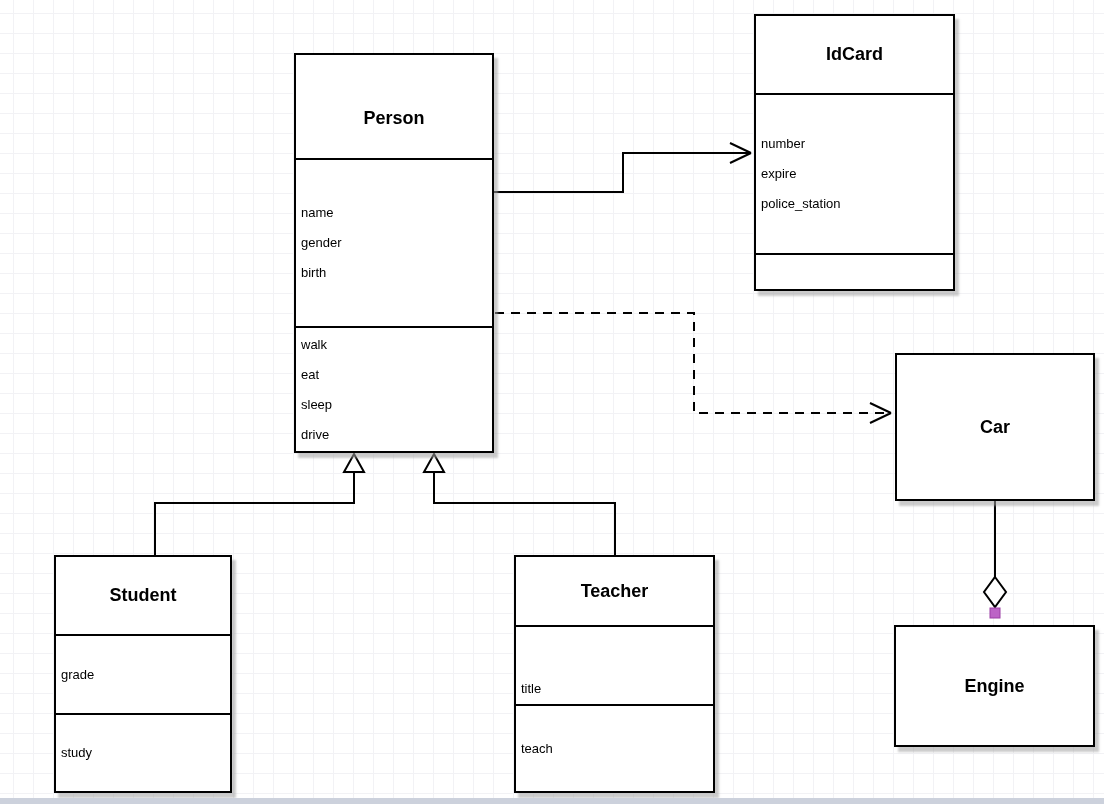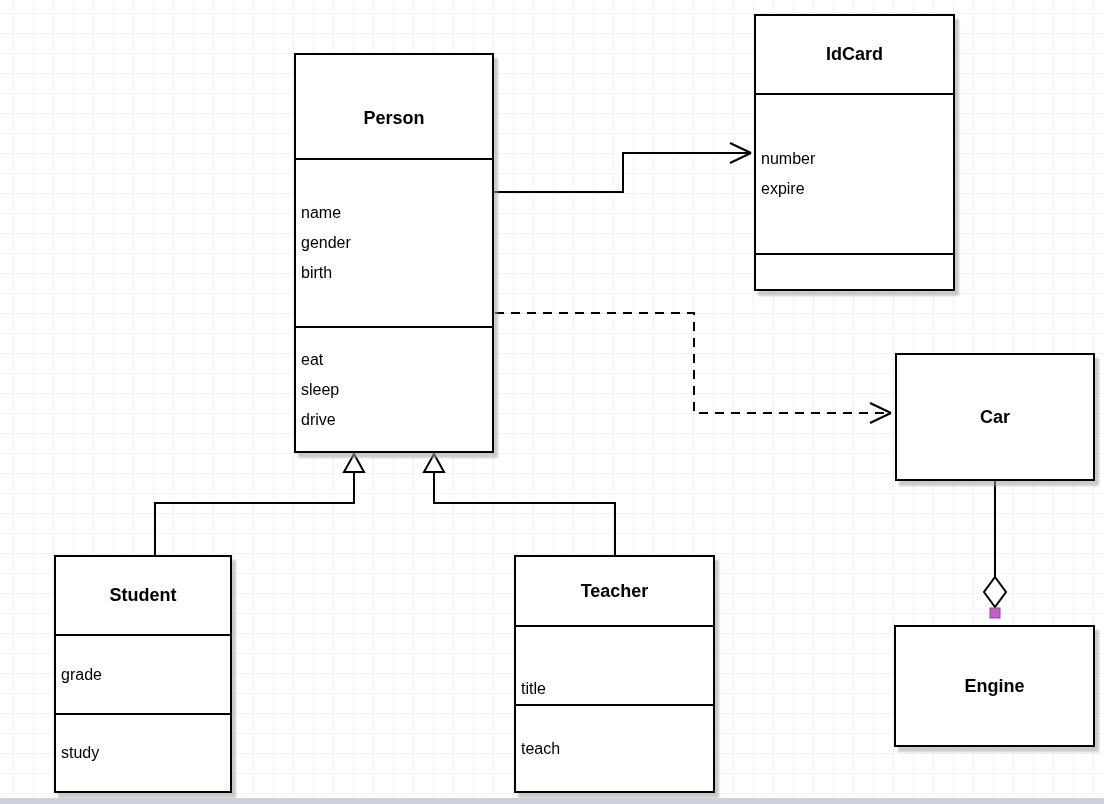--- a/index.html
+++ b/index.html
@@ -52,21 +52,21 @@
     border-top: 2px solid #000;
     box-sizing: border-box;
     display: flex;
     align-items: center;
     flex: 0 0 auto;
   }
   .uml-section.grow { flex: 1 1 auto; }
   .uml-lines {
     width: 100%;
     padding-left: 5px;
-    font-size: 16px;
+    font-size: 13px;
   }
   .uml-lines div {
     height: 30px;
     line-height: 30px;
     white-space: nowrap;
   }
   .single-title {
     justify-content: center;
     align-items: center;
     display: flex;
@@ -122,39 +122,41 @@
     <div class="uml-title" style="height:79px;margin-top:24px;">Person</div>
     <div class="uml-section" style="height:168px;">
       <div class="uml-lines">
         <div>name</div>
         <div>gender</div>
         <div>birth</div>
       </div>
     </div>
     <div class="uml-section grow">
       <div class="uml-lines">
+        <div>walk</div>
         <div>eat</div>
         <div>sleep</div>
         <div>drive</div>
       </div>
     </div>
   </div>
 
   <div class="uml-box" style="left:754px; top:14px; width:201px; height:277px;">
     <div class="uml-title" style="height:77px;">IdCard</div>
     <div class="uml-section" style="height:160px;">
       <div class="uml-lines">
         <div>number</div>
         <div>expire</div>
+        <div>police_station</div>
       </div>
     </div>
     <div class="uml-section grow"></div>
   </div>
 
-  <div class="uml-box" style="left:895px; top:353px; width:200px; height:128px;">
+  <div class="uml-box" style="left:895px; top:353px; width:200px; height:148px;">
     <div class="single-title">Car</div>
   </div>
 
   <div class="uml-box" style="left:894px; top:613px; width:201px; height:122px;margin-top:12px;">
     <div class="single-title">Engine</div>
   </div>
 
   <div class="uml-box" style="left:54px; top:555px; width:178px; height:238px;">
     <div class="uml-title" style="height:77px;">Student</div>
     <div class="uml-section" style="height:79px;">

